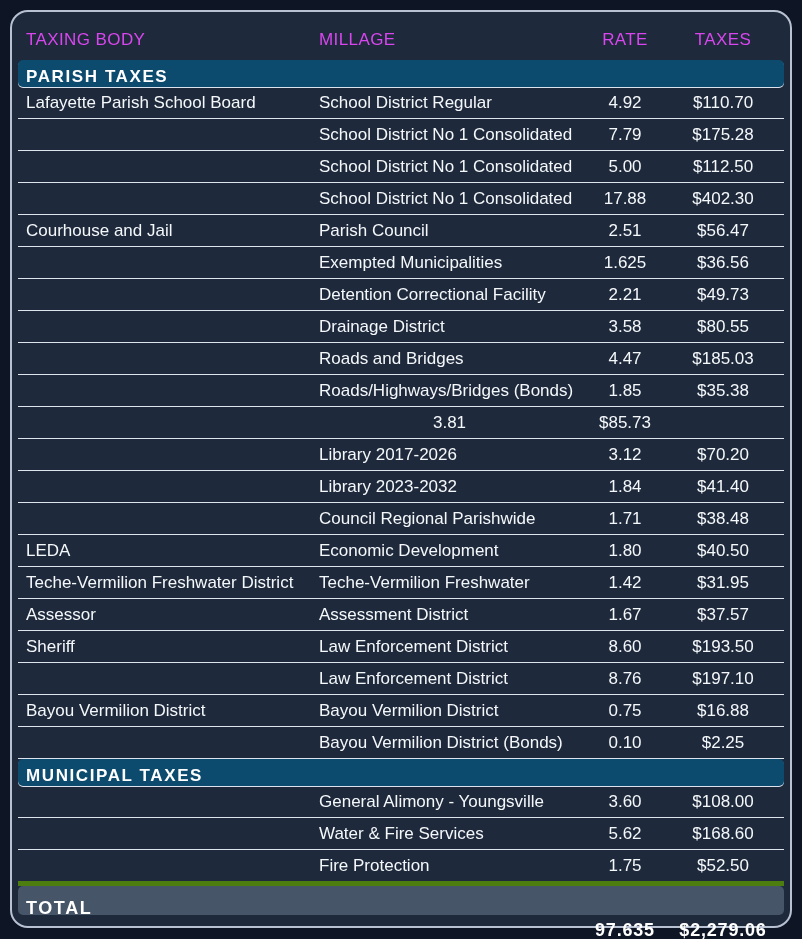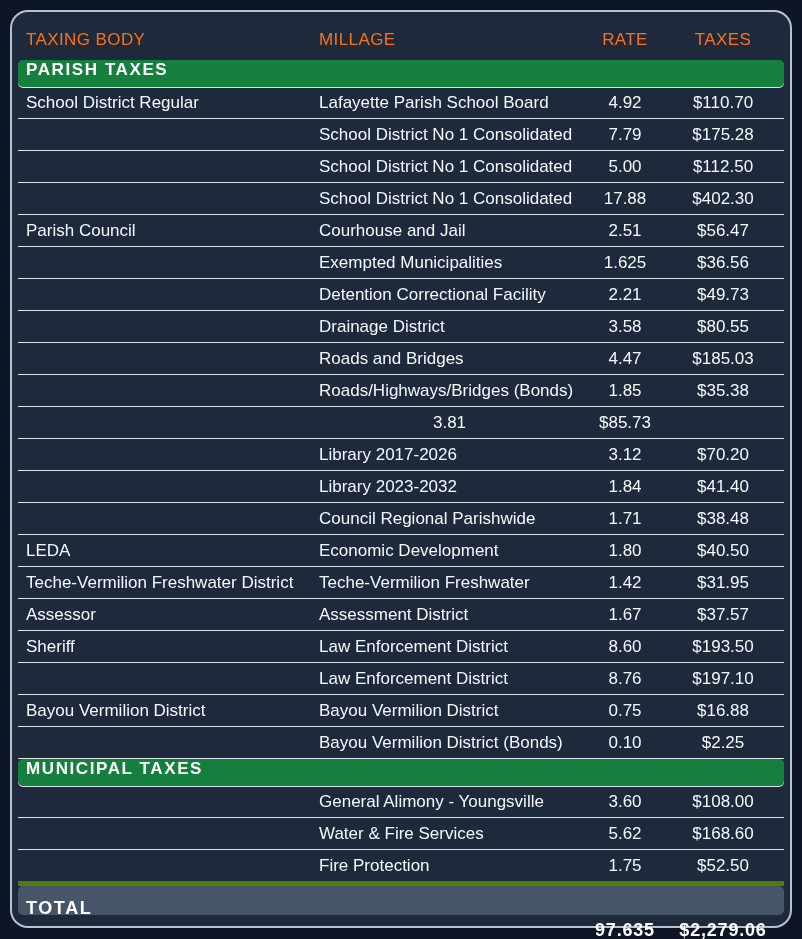--- a/index.html
+++ b/index.html
@@ -19,31 +19,31 @@
     padding:8px 6px 0 6px;
   }
   .grid4{
     display:grid;
     grid-template-columns:293px 1fr 90px 106px;
     align-items:center;
     padding:0 8px;
   }
   .hdr-row{
     height:40px;
-    color:#f97316;
+    color:#d946ef;
     font-size:17px;
     letter-spacing:0.4px;
   }
   .col-right{text-align:center;}
   .band{
     height:27px;
-    background:#15803d;
+    background:#0c4a6e;
     border-radius:5px;
     box-shadow:0 1px 0 0 #dde4ee;
-    display:flex;align-items:flex-start;
+    display:flex;align-items:flex-end;
     padding:0 8px;
   }
   .band-label{
     color:#ffffff;
     font-size:17px;
     font-weight:800;
     letter-spacing:1.6px;
   }
   .row{
     height:31px;
@@ -75,22 +75,22 @@
     <div class="cell">MILLAGE</div>
     <div class="cell col-right">RATE</div>
     <div class="cell col-right">TAXES</div>
   </div>
 
   <div id="table-body">
       <div class="band">
         <span class="band-label">PARISH TAXES</span>
       </div>
       <div class="grid4 row">
+        <div class="cell">Lafayette Parish School Board</div>
         <div class="cell">School District Regular</div>
-        <div class="cell">Lafayette Parish School Board</div>
         <div class="cell col-right">4.92</div>
         <div class="cell col-right">$110.70</div>
       </div>
       <div class="grid4 row">
         <div class="cell"></div>
         <div class="cell">School District No 1 Consolidated</div>
         <div class="cell col-right">7.79</div>
         <div class="cell col-right">$175.28</div>
       </div>
       <div class="grid4 row">
@@ -99,22 +99,22 @@
         <div class="cell col-right">5.00</div>
         <div class="cell col-right">$112.50</div>
       </div>
       <div class="grid4 row">
         <div class="cell"></div>
         <div class="cell">School District No 1 Consolidated</div>
         <div class="cell col-right">17.88</div>
         <div class="cell col-right">$402.30</div>
       </div>
       <div class="grid4 row">
+        <div class="cell">Courhouse and Jail</div>
         <div class="cell">Parish Council</div>
-        <div class="cell">Courhouse and Jail</div>
         <div class="cell col-right">2.51</div>
         <div class="cell col-right">$56.47</div>
       </div>
       <div class="grid4 row">
         <div class="cell"></div>
         <div class="cell">Exempted Municipalities</div>
         <div class="cell col-right">1.625</div>
         <div class="cell col-right">$36.56</div>
       </div>
       <div class="grid4 row">

